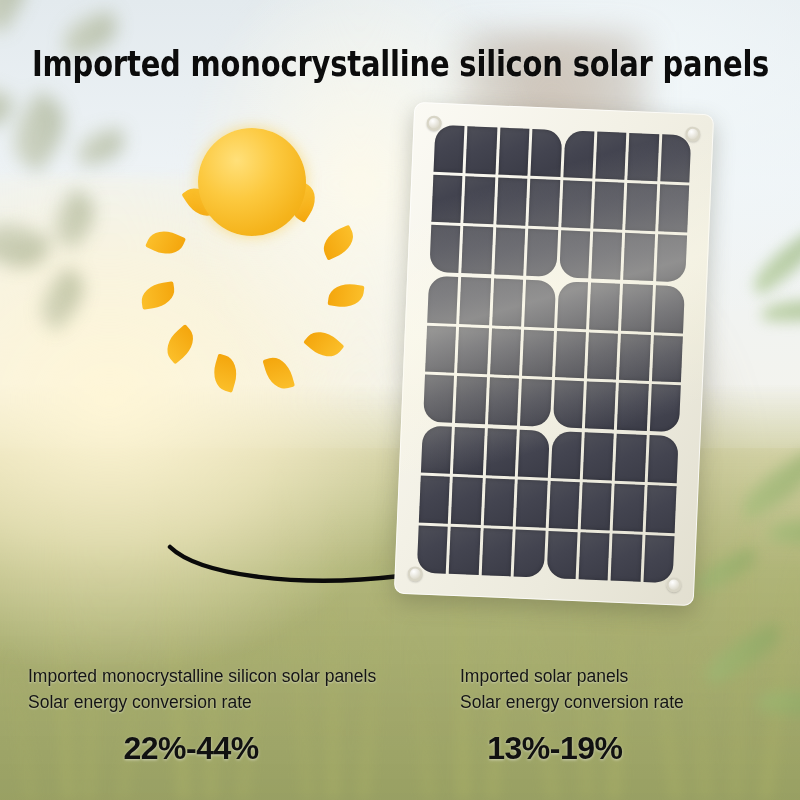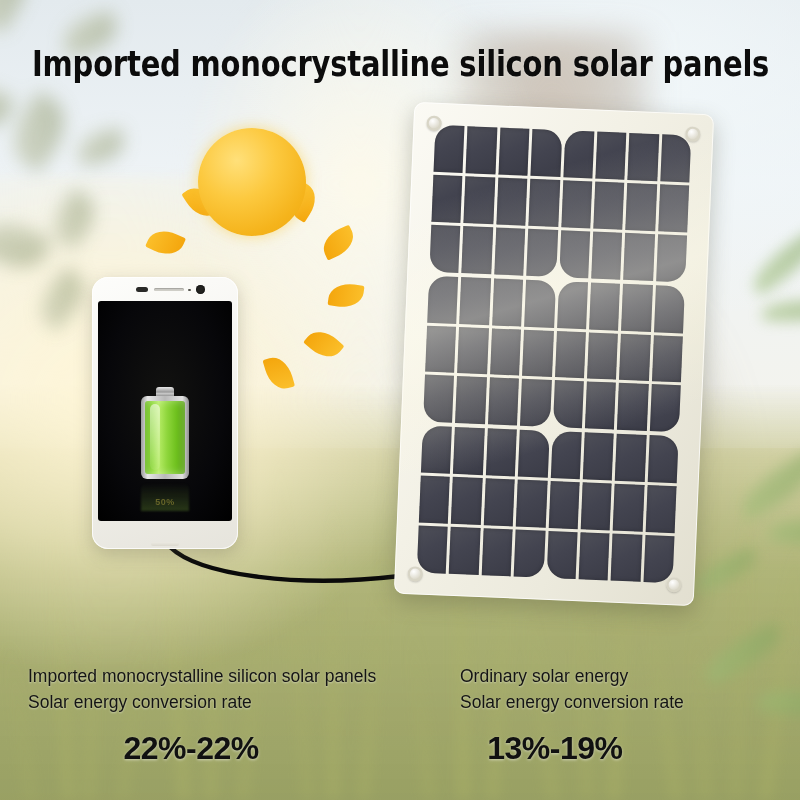--- a/index.html
+++ b/index.html
@@ -274,42 +274,20 @@
         <div class="ray" style="transform: rotate(294.545deg);"></div>
         <div class="ray" style="transform: rotate(327.273deg);"></div>
       </div>
     <div class="sun-disc"></div>
   </div>
 
   <svg class="cable" viewBox="0 0 800 800">
     <path d="M 170 547 C 200 576, 300 588, 400 576 C 412 574, 420 572, 424 570" fill="none" stroke="#0a0a0a" stroke-width="4.5" stroke-linecap="round"></path>
   </svg>
 
-  <div class="phone">
-    <div class="phone-top">
-      <div class="ph-sensor"></div>
-      <div class="ph-speaker"></div>
-      <div class="ph-dot"></div>
-      <div class="ph-cam"></div>
-    </div>
-    <div class="screen">
-      <div class="batt">
-        <div class="batt-cap"></div>
-        <div class="batt-body">
-          <div class="batt-fill"></div>
-          <div class="batt-gloss"></div>
-        </div>
-      </div>
-      <div class="batt-refl"></div>
-      <div class="batt-pct">50%</div>
-    </div>
-    <div class="phone-bottom">
-      <div class="ph-home"></div>
-    </div>
-  </div>
 
   <div class="panel">
     <div class="panel-frame">
       <div class="grommet g-tl"></div>
       <div class="grommet g-tr"></div>
       <div class="grommet g-bl"></div>
       <div class="grommet g-br"></div>
       <div class="cells" id="cellgrid">
           <div class="cellblock">
             <div class="cell rtl"></div>
@@ -391,22 +369,22 @@
           </div>
         </div>
       <div class="panel-sheen"></div>
     </div>
   </div>
 
   <div class="cmp">
     <div class="cmp-col cmp-left">
       <div class="cmp-line">Imported monocrystalline silicon solar panels</div>
       <div class="cmp-line">Solar energy conversion rate</div>
-      <div class="cmp-rate">22%-22%</div>
+      <div class="cmp-rate">22%-44%</div>
     </div>
     <div class="cmp-col cmp-right">
-      <div class="cmp-line">Ordinary solar energy</div>
+      <div class="cmp-line">Imported solar panels</div>
       <div class="cmp-line">Solar energy conversion rate</div>
       <div class="cmp-rate">13%-19%</div>
     </div>
   </div>
 
 </div>
 
 </body></html>

